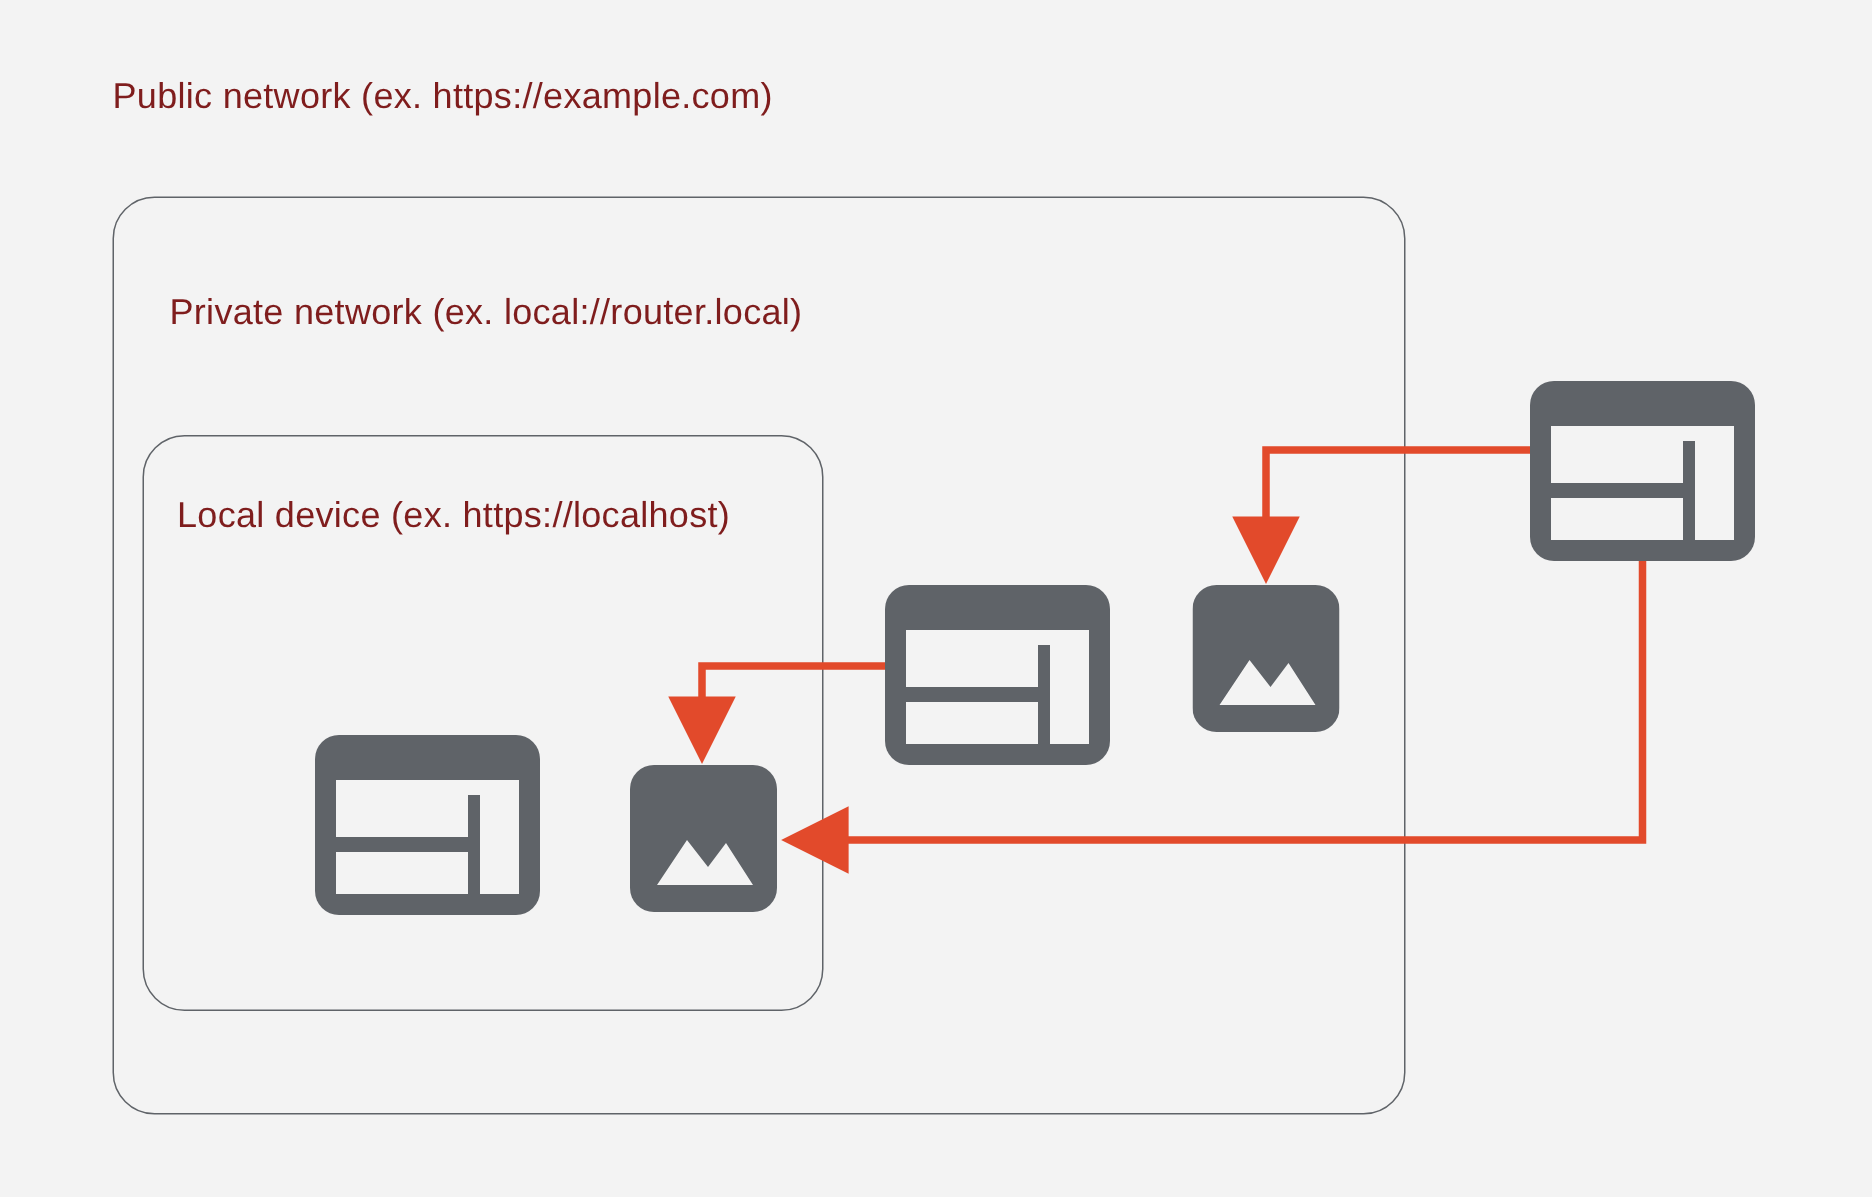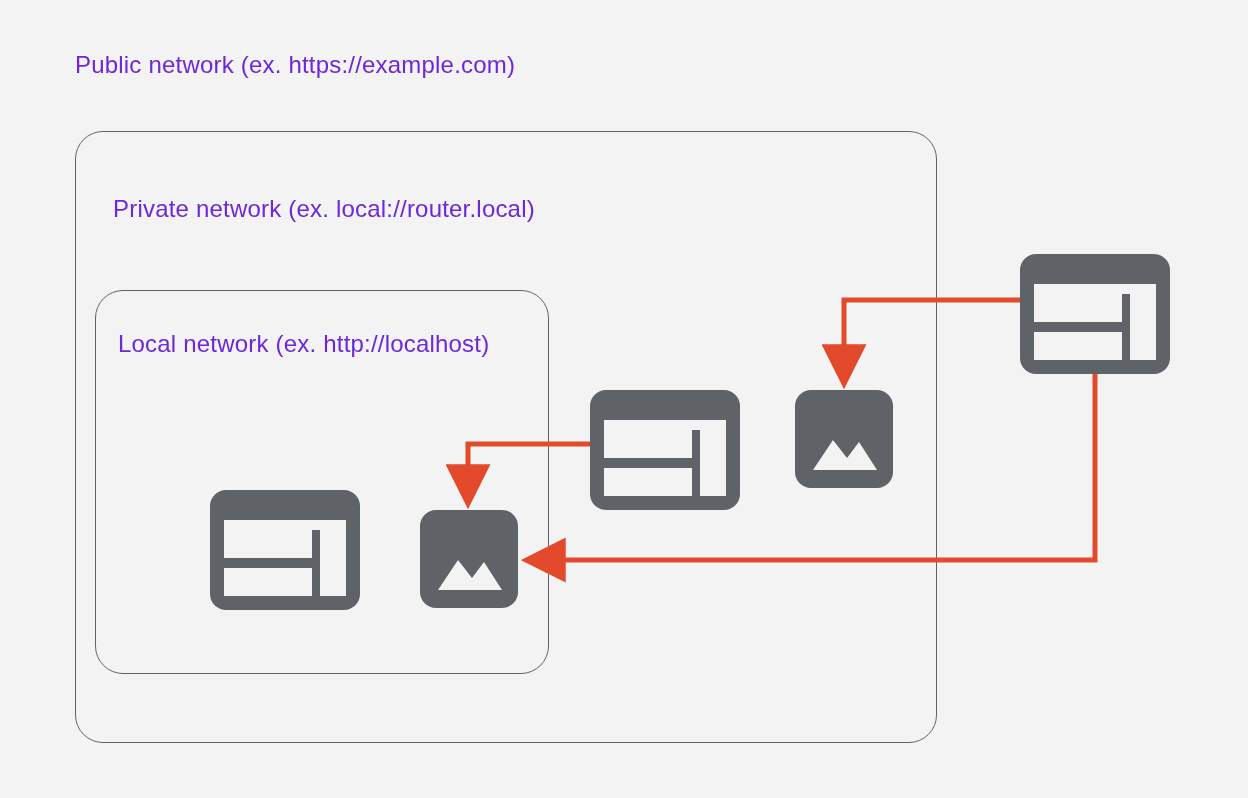--- a/index.html
+++ b/index.html
@@ -11,21 +11,21 @@
     font-family: "Google Sans", "Helvetica Neue", Arial, sans-serif;
     overflow: hidden;
   }
   .stage {
     position: relative;
     width: 1248px;
     height: 798px;
   }
   .label {
     position: absolute;
-    color: #6d28d9;
+    color: #7f1d1d;
     font-size: 24px;
     font-weight: 400;
     letter-spacing: 0.2px;
   }
   .box {
     position: absolute;
     border: 1.5px solid #5f6368;
     border-radius: 28px;
     background: transparent;
   }
@@ -41,21 +41,21 @@
 <body>
 
 <div class="stage">
 
   <div class="label" style="left:75px; top:51px;">Public network (ex. https://example.com)</div>
 
   <div class="box" style="left:75px; top:131px; width:860px; height:610px;"></div>
   <div class="label" style="left:113px; top:195px;">Private network (ex. local://router.local)</div>
 
   <div class="box" style="left:95px; top:290px; width:452px; height:382px;"></div>
-  <div class="label" style="left:118px; top:330px;">Local network (ex. http://localhost)</div>
+  <div class="label" style="left:118px; top:330px;">Local device (ex. https://localhost)</div>
 
   <div class="icon-slot" style="left:1020px; top:254px; width:150px; height:120px;">
     <svg viewBox="0 0 150 120" width="150" height="120">
       <g fill="#5f6368">
         <rect x="0" y="0" width="150" height="120" rx="16" ry="16"></rect>
       </g>
       <g fill="#f3f3f3">
         <rect x="14" y="30" width="122" height="10"></rect>
         <rect x="14" y="40" width="88" height="66"></rect>
         <rect x="110" y="40" width="26" height="66"></rect>

